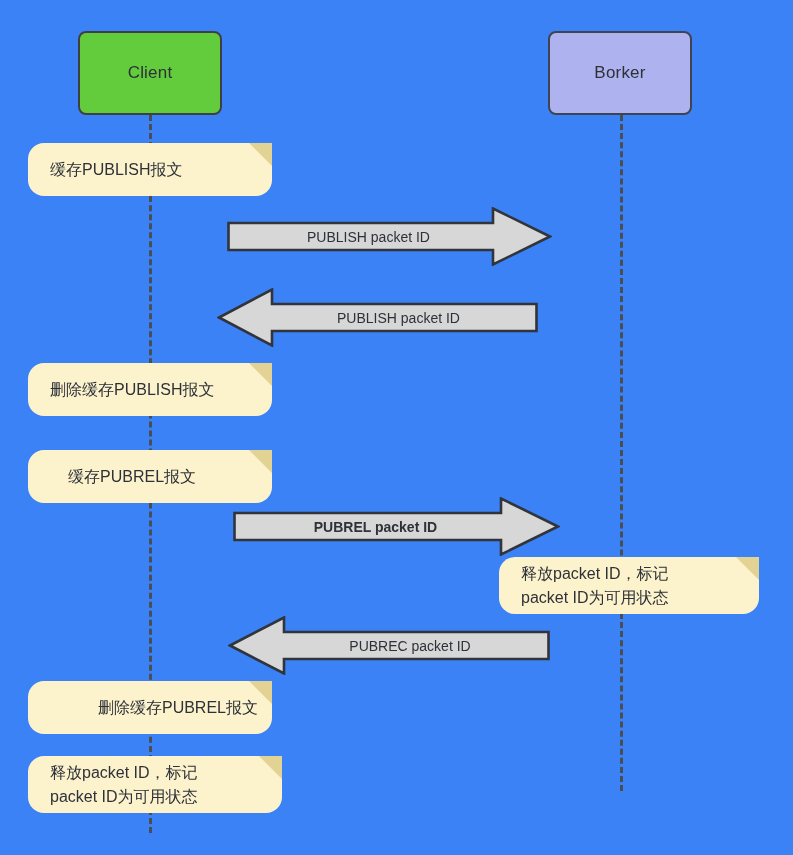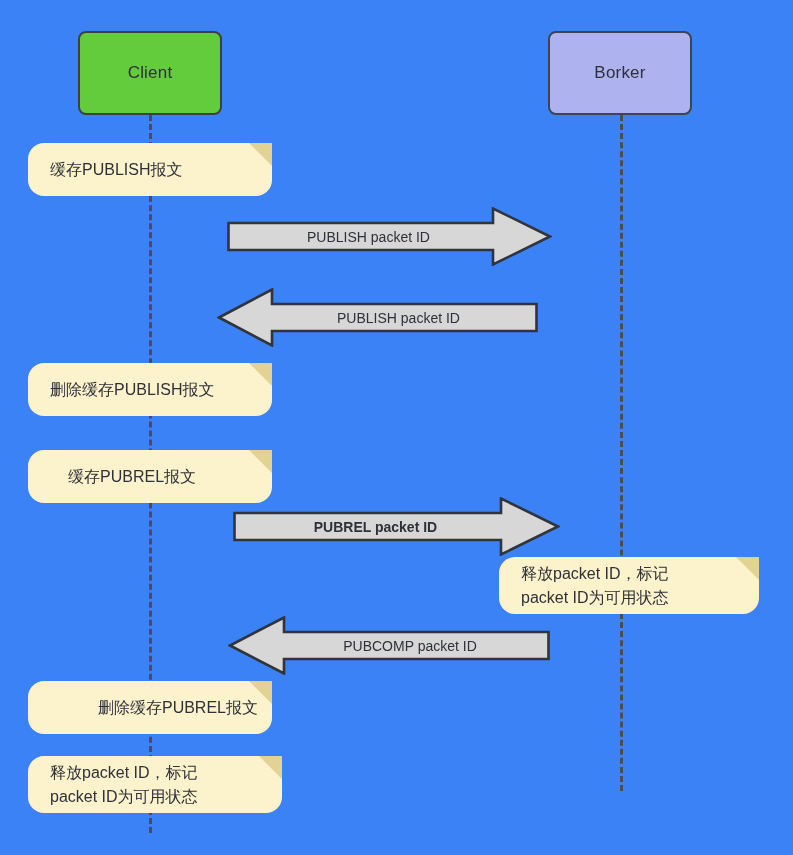--- a/index.html
+++ b/index.html
@@ -148,21 +148,21 @@
   <div class="note" style="left:499px; top:557px; width:260px; height:57px;">
     <span class="fold"></span>
     <span class="line">释放packet ID，标记</span>
     <span class="line">packet ID为可用状态</span>
   </div>
 
   <div class="blockarrow left" style="left:228px; top:616px; width:322px; height:59px;">
     <svg width="322" height="59" viewBox="0 0 322 59">
       <polygon points="320.5,16 56,16 56,1.5 2,29.5 56,57.5 56,43 320.5,43" fill="#d7d7d7" stroke="#31343b" stroke-width="2.6" stroke-linejoin="miter"></polygon>
     </svg>
-    <div class="arrow-label">PUBCOMP packet ID</div>
+    <div class="arrow-label">PUBREC packet ID</div>
   </div>
 
   <div class="note" style="left:28px; top:681px; width:244px; height:53px;align-items:flex-end;">
     <span class="fold"></span>
     <span class="line">删除缓存PUBREL报文</span>
   </div>
 
   <div class="note" style="left:28px; top:756px; width:254px; height:57px;">
     <span class="fold"></span>
     <span class="line">释放packet ID，标记</span>

